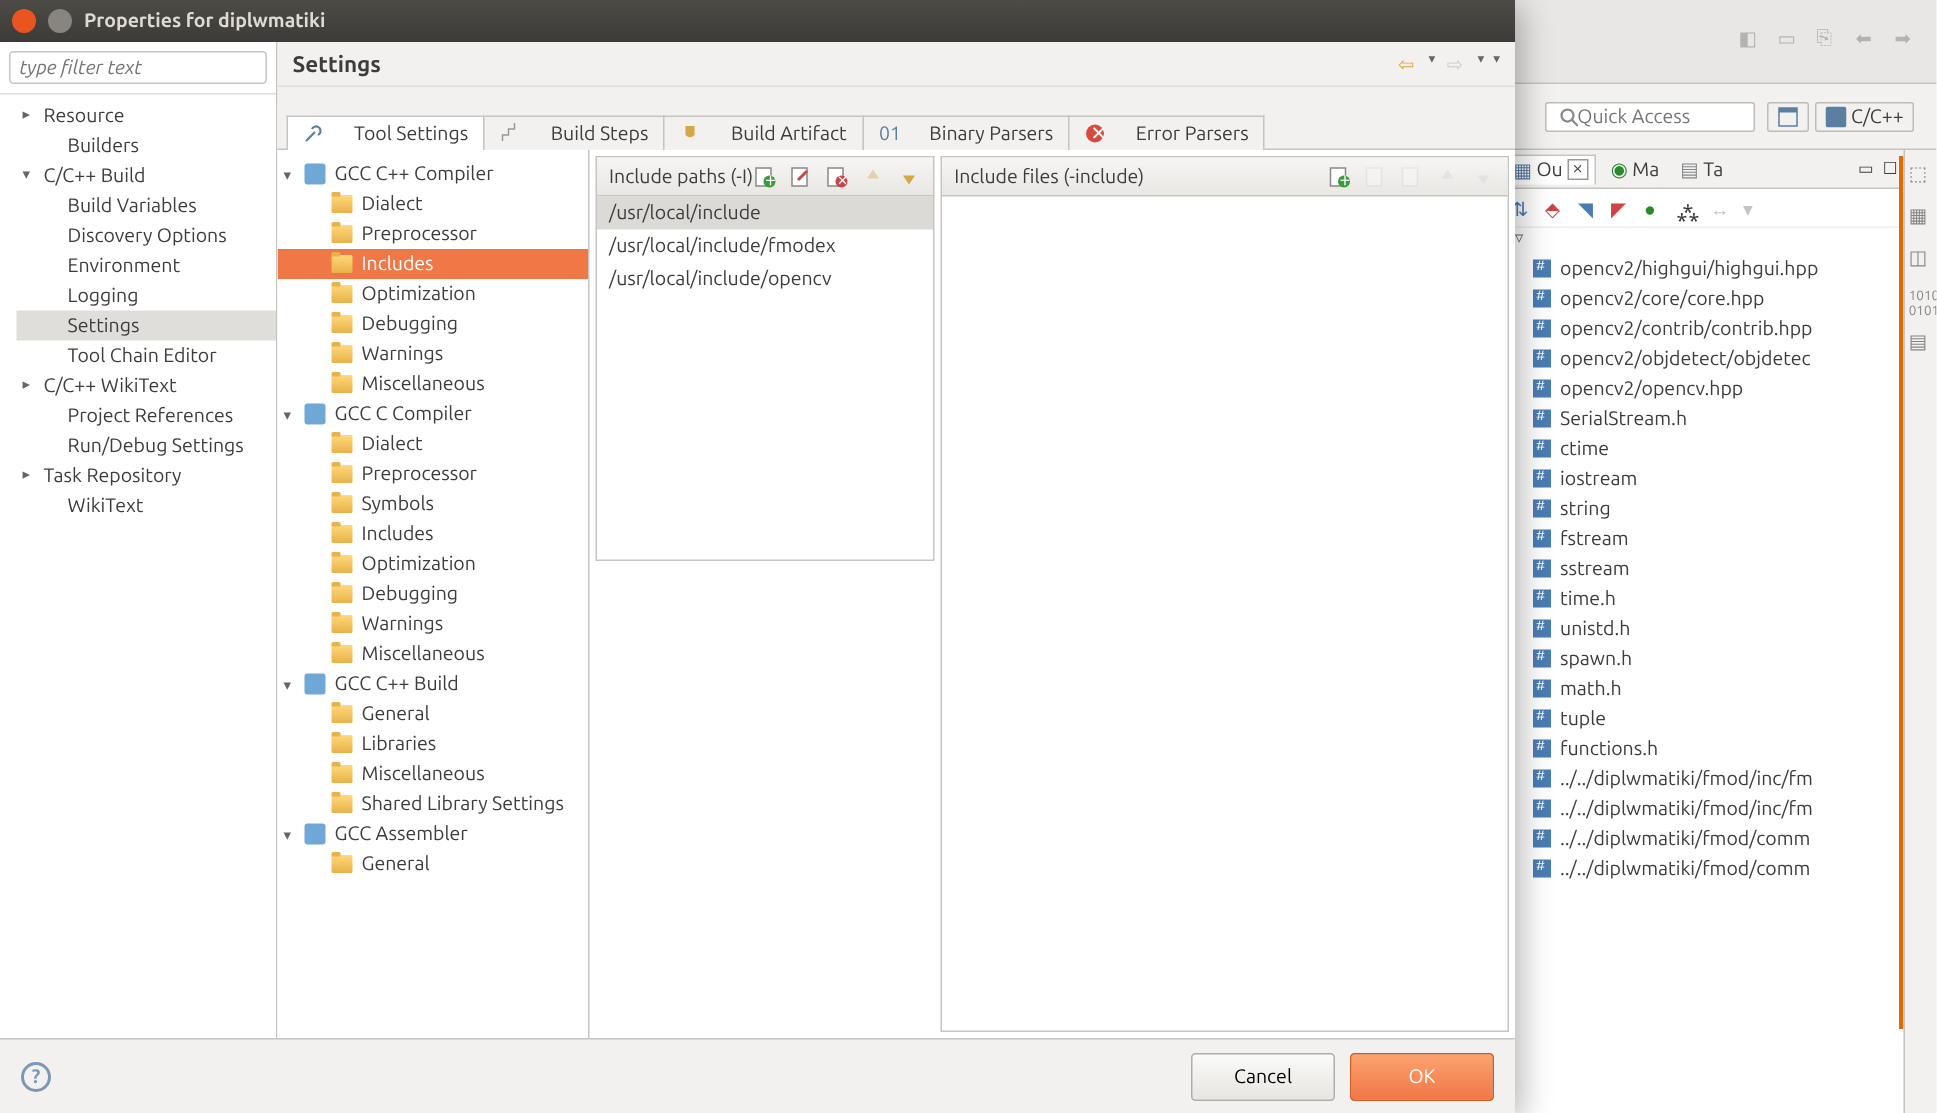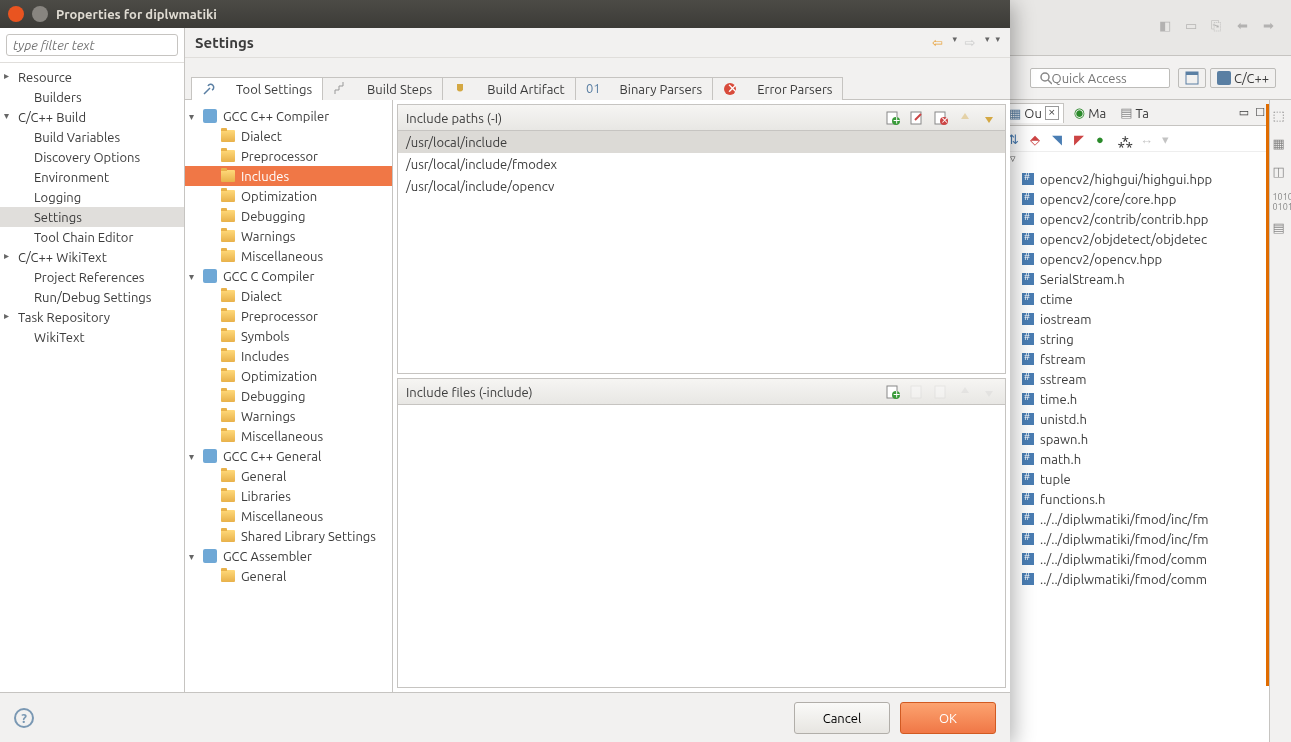--- a/index.html
+++ b/index.html
@@ -34,21 +34,21 @@
 .titlebar { height: 28px; background: linear-gradient(#4c4b46, #3c3b37); display: flex; align-items: center; padding: 0 8px; gap: 8px; color: #dfdbd2; font-weight: bold; font-size: 14px; }
 .win-btn { width: 16px; height: 16px; border-radius: 50%; }
 .win-close { background: #e95420; }
 .win-min { background: #888580; }
 .dialog-body { flex: 1; display: flex; overflow: hidden; }
 
 .left-nav { width: 185px; border-right: 1px solid #c6c4c1; display: flex; flex-direction: column; background: #fff; }
 .filter-row { padding: 6px; border-bottom: 1px solid #e0dedb; }
 .filter-input { width: 100%; border: 1px solid #c6c4c1; border-radius: 3px; padding: 3px 20px 3px 6px; color: #999; font-style: italic; }
 .nav-tree { flex: 1; padding: 4px 0; }
-.nav-item { padding: 3px 6px 3px 24px; position: relative; cursor: default; }
+.nav-item { padding: 3px 6px 3px 24px; position: relative; cursor: default; margin-left: 11px; }
 .nav-item.lvl0 { padding-left: 18px; }
 .nav-item.lvl0.exp::before { content: "▸"; position: absolute; left: 4px; color: #666; font-size: 10px; }
 .nav-item.lvl0.expd::before { content: "▾"; position: absolute; left: 4px; color: #666; font-size: 10px; }
 .nav-item.lvl1 { padding-left: 34px; }
 .nav-item.selected { background: #e0dedb; }
 
 .right-pane { flex: 1; display: flex; flex-direction: column; background: #f2f1f0; }
 .rp-header { height: 30px; display: flex; align-items: center; justify-content: space-between; padding: 0 10px; border-bottom: 1px solid #e0dedb; }
 .rp-header h2 { font-size: 15px; font-weight: bold; }
 .rp-nav { display: flex; gap: 4px; }
@@ -63,21 +63,21 @@
 .tt-item { padding: 3px 6px 3px 10px; display: flex; align-items: center; gap: 6px; position: relative; text-align: center; }
 .tt-item.lvl0 { padding-left: 18px; font-weight: normal; }
 .tt-item.lvl0::before { content: "▾"; position: absolute; left: 4px; font-size: 10px; color: #666; }
 .tt-item.lvl1 { padding-left: 36px; }
 .tt-item.selected { background: #f07746; color: #fff; }
 .tt-icon { width: 14px; height: 12px; display: inline-block; }
 .folder-icon { background: linear-gradient(#ffd97a, #e8b14a); border-radius: 1px; position: relative; }
 .folder-icon::before { content: ""; position: absolute; top: -2px; left: 0; width: 6px; height: 3px; background: #e8b14a; border-radius: 1px 1px 0 0; }
 .tool-icon { width: 14px; height: 14px; background: #6fa8d6; border-radius: 2px; position: relative; }
 
-.detail-pane { flex: 1; display: flex; flex-direction: column; padding: 4px; gap: 4px; justify-content: space-between; }
+.detail-pane { flex: 1; display: flex; flex-direction: row; padding: 4px; gap: 4px; justify-content: space-between; }
 .list-box { border: 1px solid #c6c4c1; display: flex; flex-direction: column; }
 .list-box.grow { flex: 1; }
 .lb-header { height: 26px; background: linear-gradient(#f6f5f3, #e8e7e4); border-bottom: 1px solid #c6c4c1; display: flex; align-items: center; padding: 0 8px; justify-content: space-between; }
 .lb-tools { display: flex; gap: 8px; }
 .lb-tools .ti { width: 16px; height: 16px; }
 .lb-body { flex: 1; overflow: auto; }
 .lb-row { padding: 4px 8px; }
 .lb-row.selected { background: #dcdad6; }
 
 .dialog-footer { height: 50px; border-top: 1px solid #c6c4c1; display: flex; align-items: center; padding: 0 14px; gap: 10px; }
@@ -393,21 +393,21 @@
           <div class="tt-item lvl1">
               <span class="tt-icon folder-icon"></span>
               <span>Warnings</span>
             </div>
           <div class="tt-item lvl1">
               <span class="tt-icon folder-icon"></span>
               <span>Miscellaneous</span>
             </div>
           <div class="tt-item lvl0">
               <span class="tool-icon"></span>
-              <span>GCC C++ General</span>
+              <span>GCC C++ Build</span>
             </div>
           <div class="tt-item lvl1">
               <span class="tt-icon folder-icon"></span>
               <span>General</span>
             </div>
           <div class="tt-item lvl1">
               <span class="tt-icon folder-icon"></span>
               <span>Libraries</span>
             </div>
           <div class="tt-item lvl1">

